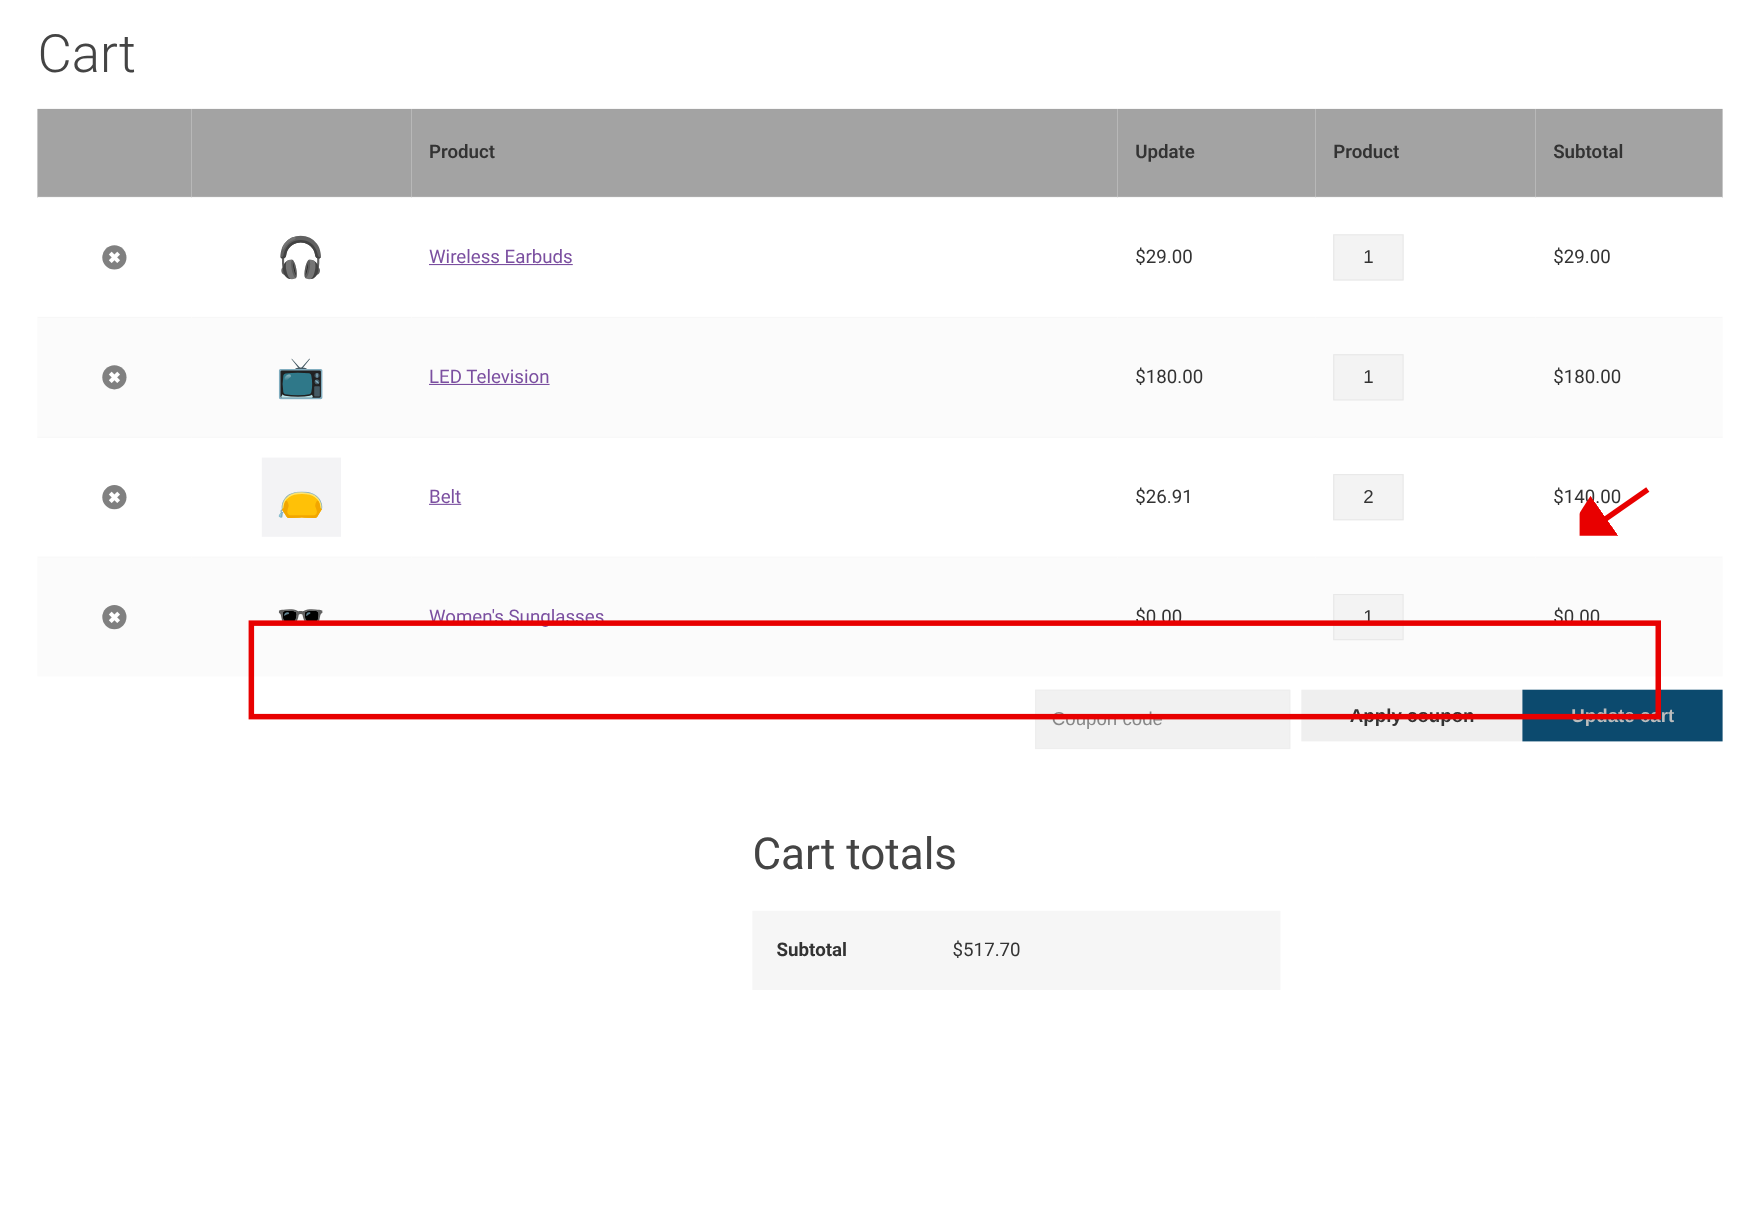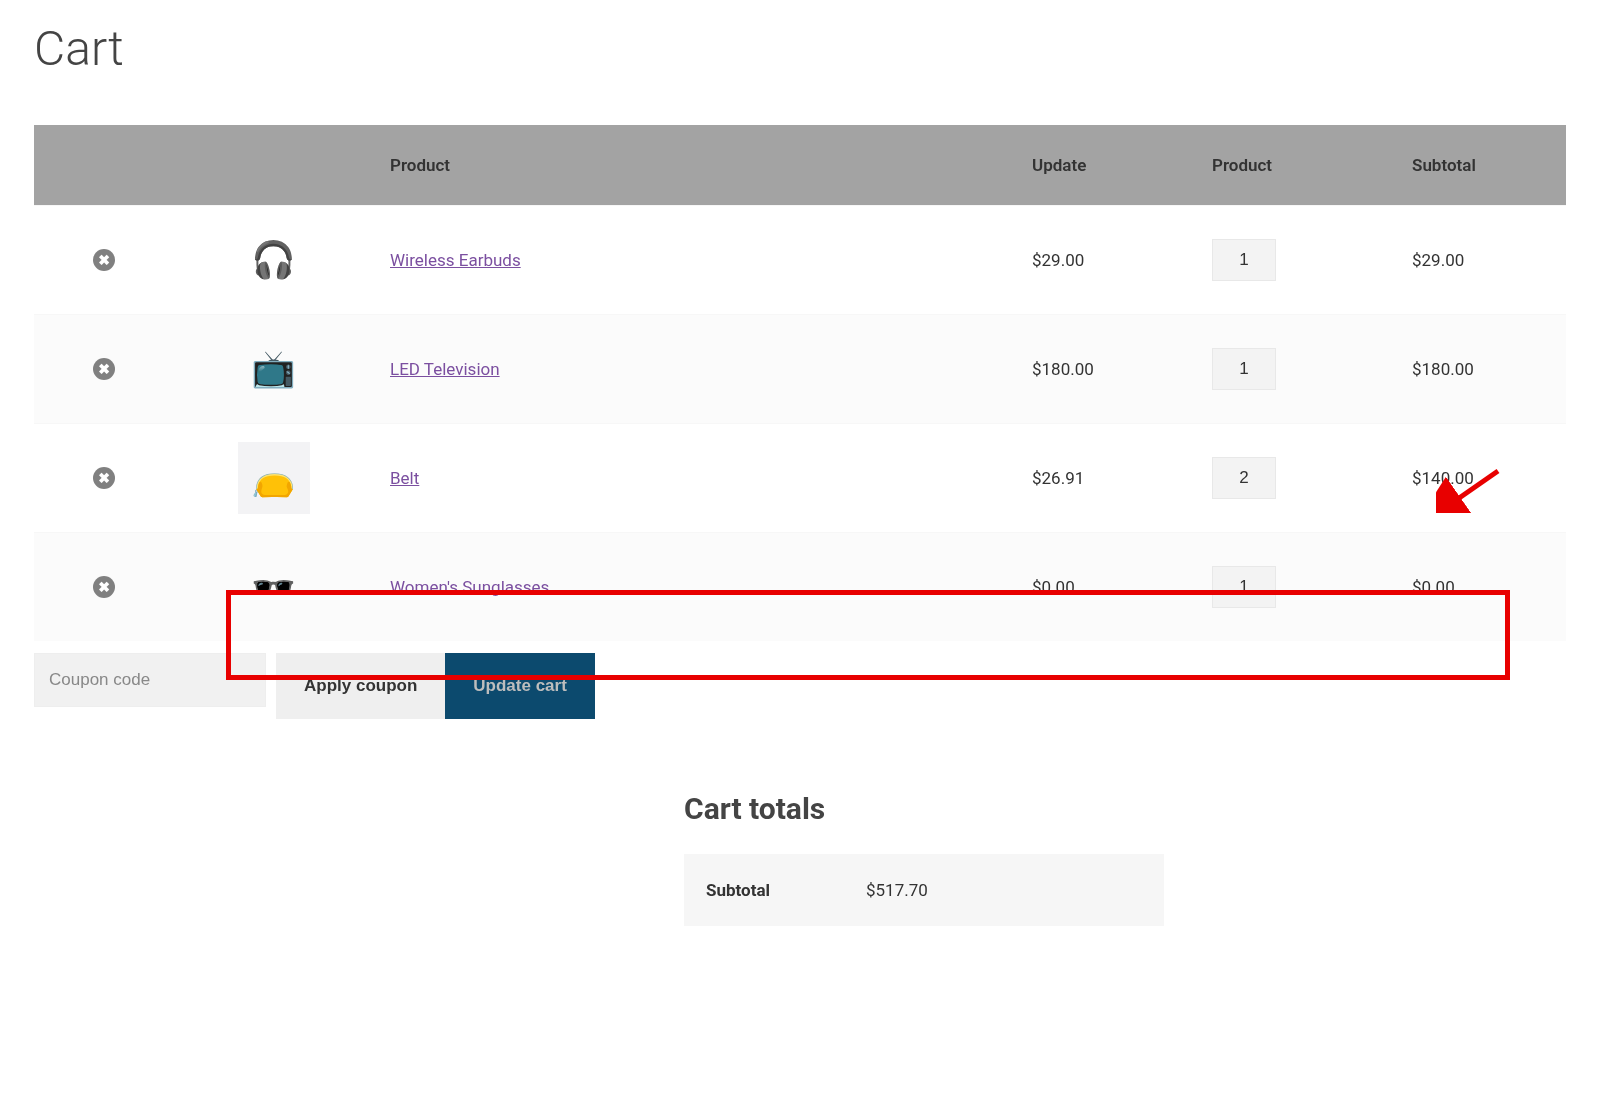--- a/index.html
+++ b/index.html
@@ -10,21 +10,21 @@
     body {
       font-family: -apple-system, BlinkMacSystemFont, "Segoe UI", Roboto, Helvetica, Arial, sans-serif;
       background: #ffffff;
       color: #333;
       padding: 20px 34px;
     }
     h1.page-title {
       font-size: 48px;
       font-weight: 300;
       color: #444;
-      margin-bottom: 48px;
+      margin-bottom: 22px;
     }
     .cart-table {
       width: 100%;
       border-collapse: collapse;
       position: relative;
     }
     .cart-table thead tr {
       background: #a3a3a3;
     }
     .cart-table th {
@@ -102,65 +102,65 @@
       height: 90px;
     }
     .arrow-annot {
       position: absolute;
       right: 60px;
       top: 342px;
       pointer-events: none;
     }
     .actions-row {
       display: flex;
-      justify-content: flex-start;
+      justify-content: flex-end;
       align-items: stretch;
       margin-top: 12px;
     }
     .actions-left {
       display: flex;
       gap: 10px;
     }
     .coupon-input {
       width: 232px;
       height: 54px;
       border: 1px solid #eee;
       background: #f1f1f1;
       padding: 0 14px;
       font-size: 17px;
       color: #555;
     }
     .coupon-input::placeholder {
       color: #888;
     }
     .btn {
-      height: 66px;
-      padding: 0 28px;
+      height: 47px;
+      padding: 0 44px;
       border: none;
       background: #efefef;
       color: #333;
       font-size: 17px;
       font-weight: 700;
       cursor: pointer;
     }
     .btn.btn-disabled {
       background: #0c4a6e;
       color: #bdbdbd;
       cursor: default;
     }
     .table-wrap {
       position: relative;
     }
     .totals {
       margin-top: 72px;
       margin-left: 650px;
     }
     .totals h2 {
-      font-size: 30px;
-      font-weight: 700;
+      font-size: 40px;
+      font-weight: 400;
       color: #444;
       margin-bottom: 28px;
     }
     .totals-row {
       display: flex;
       background: #f6f6f6;
       padding: 26px 22px;
       width: 480px;
       gap: 60px;
     }

